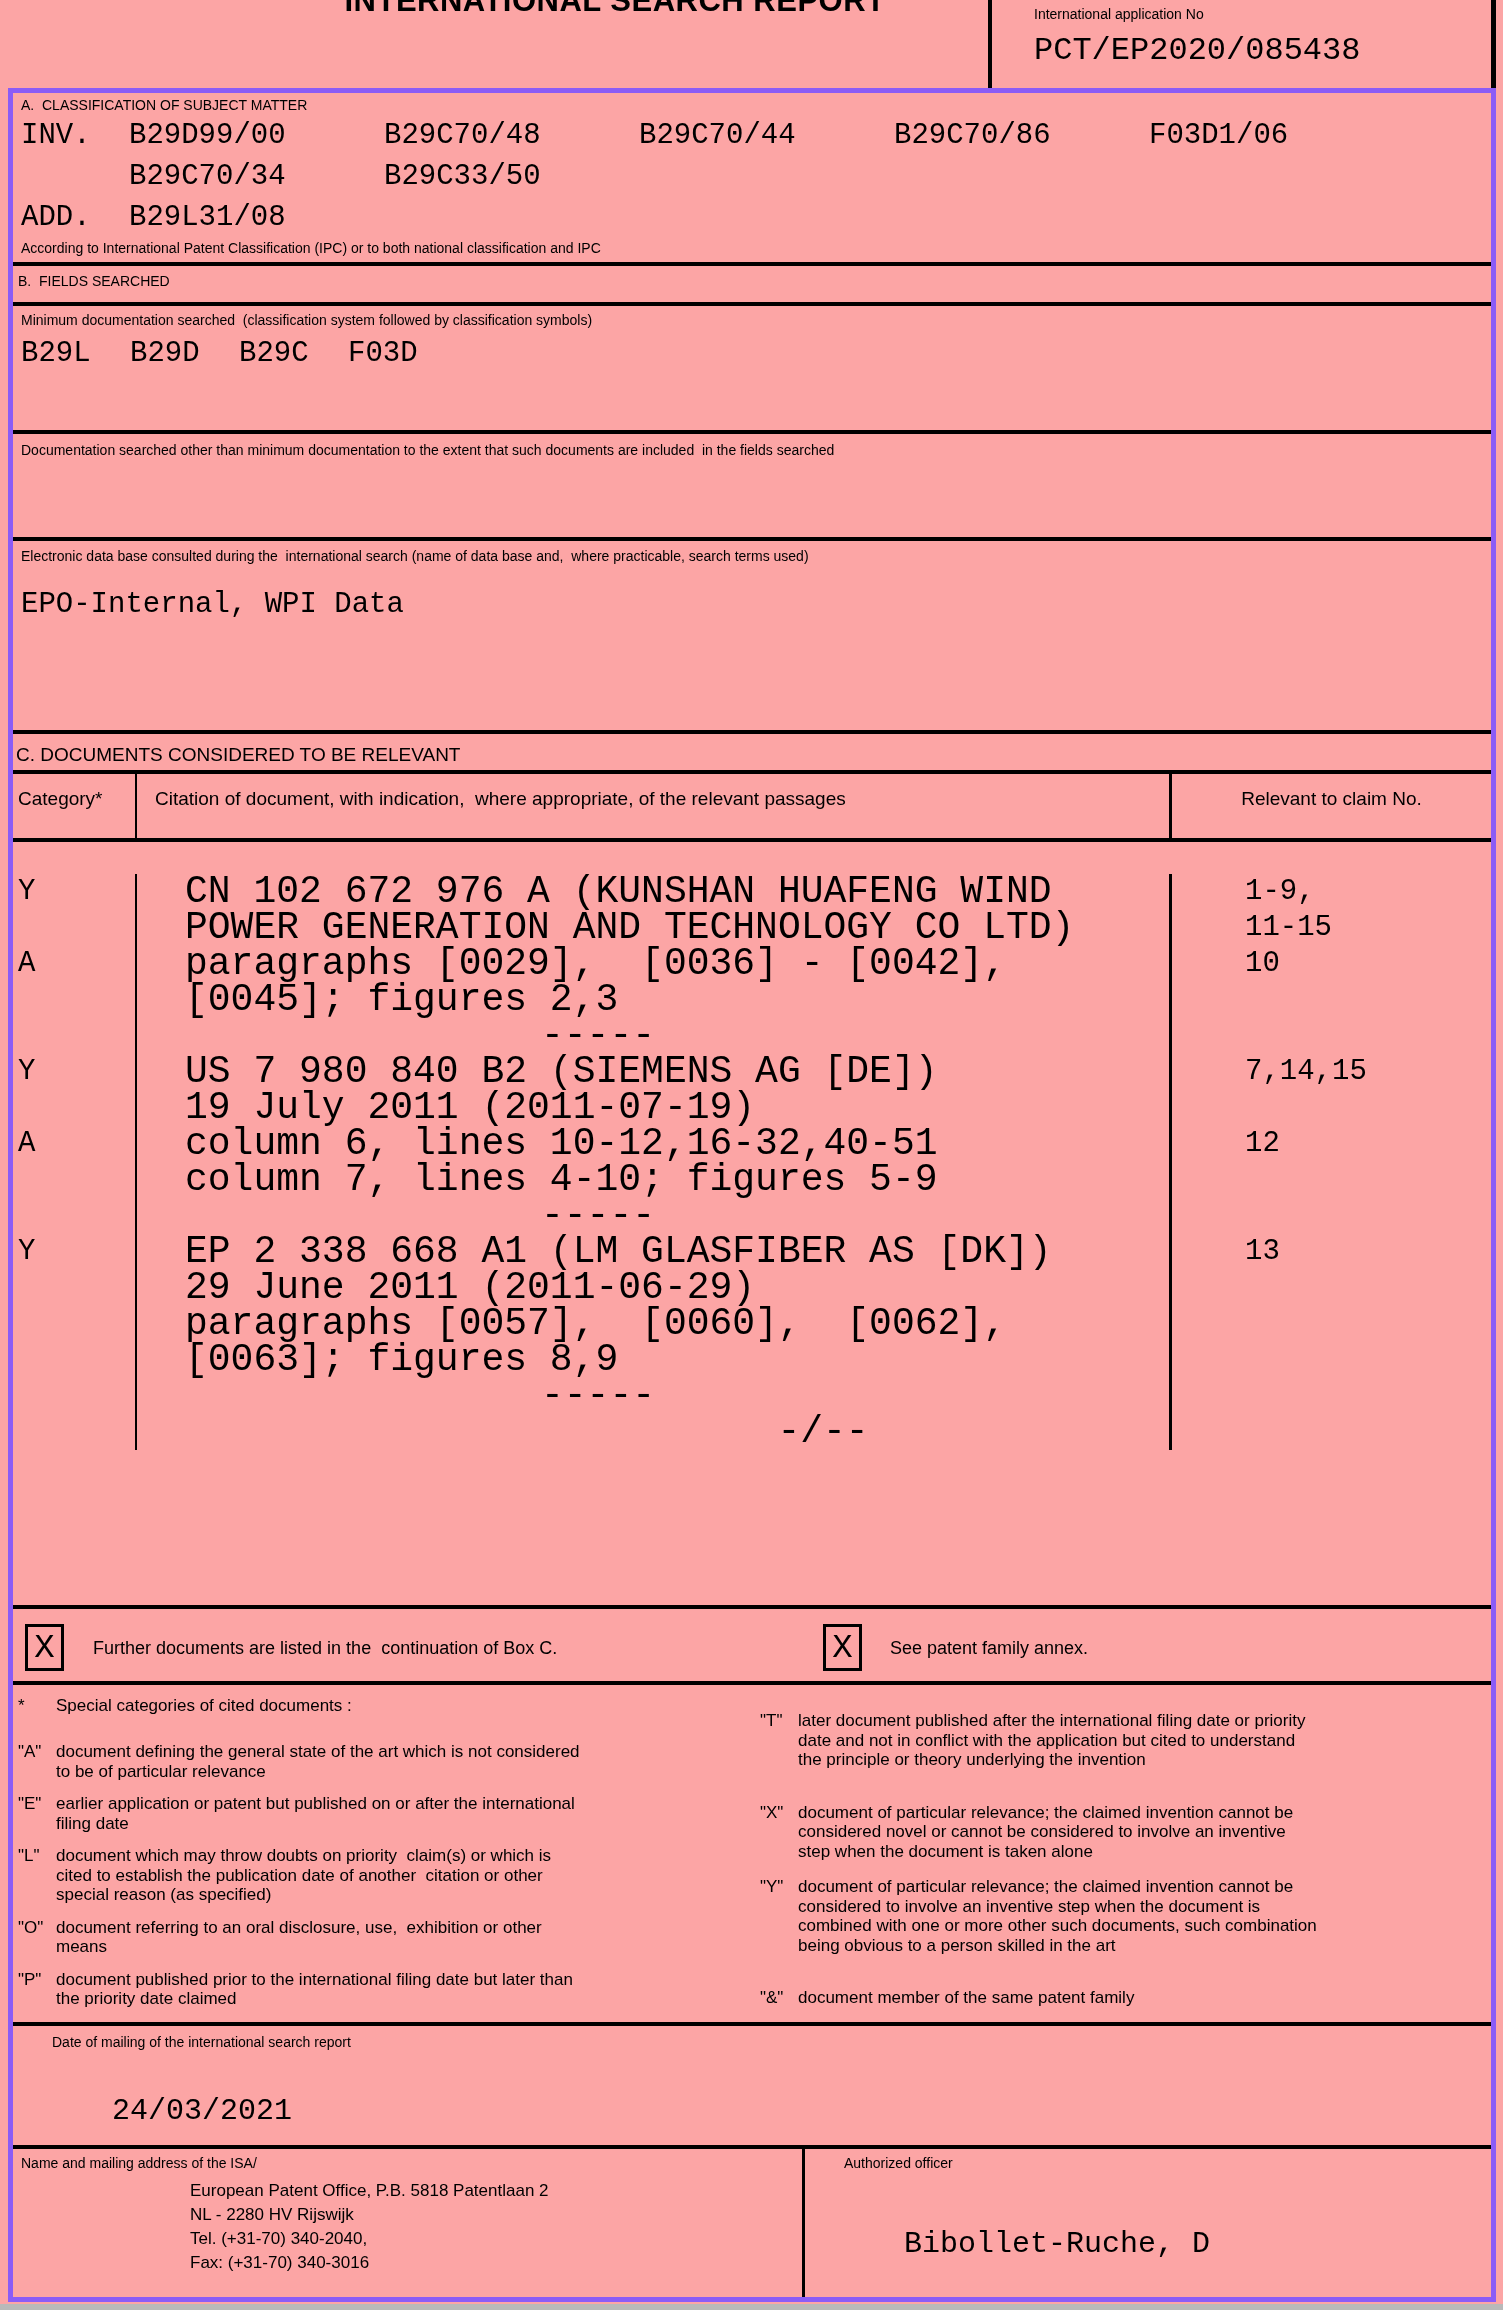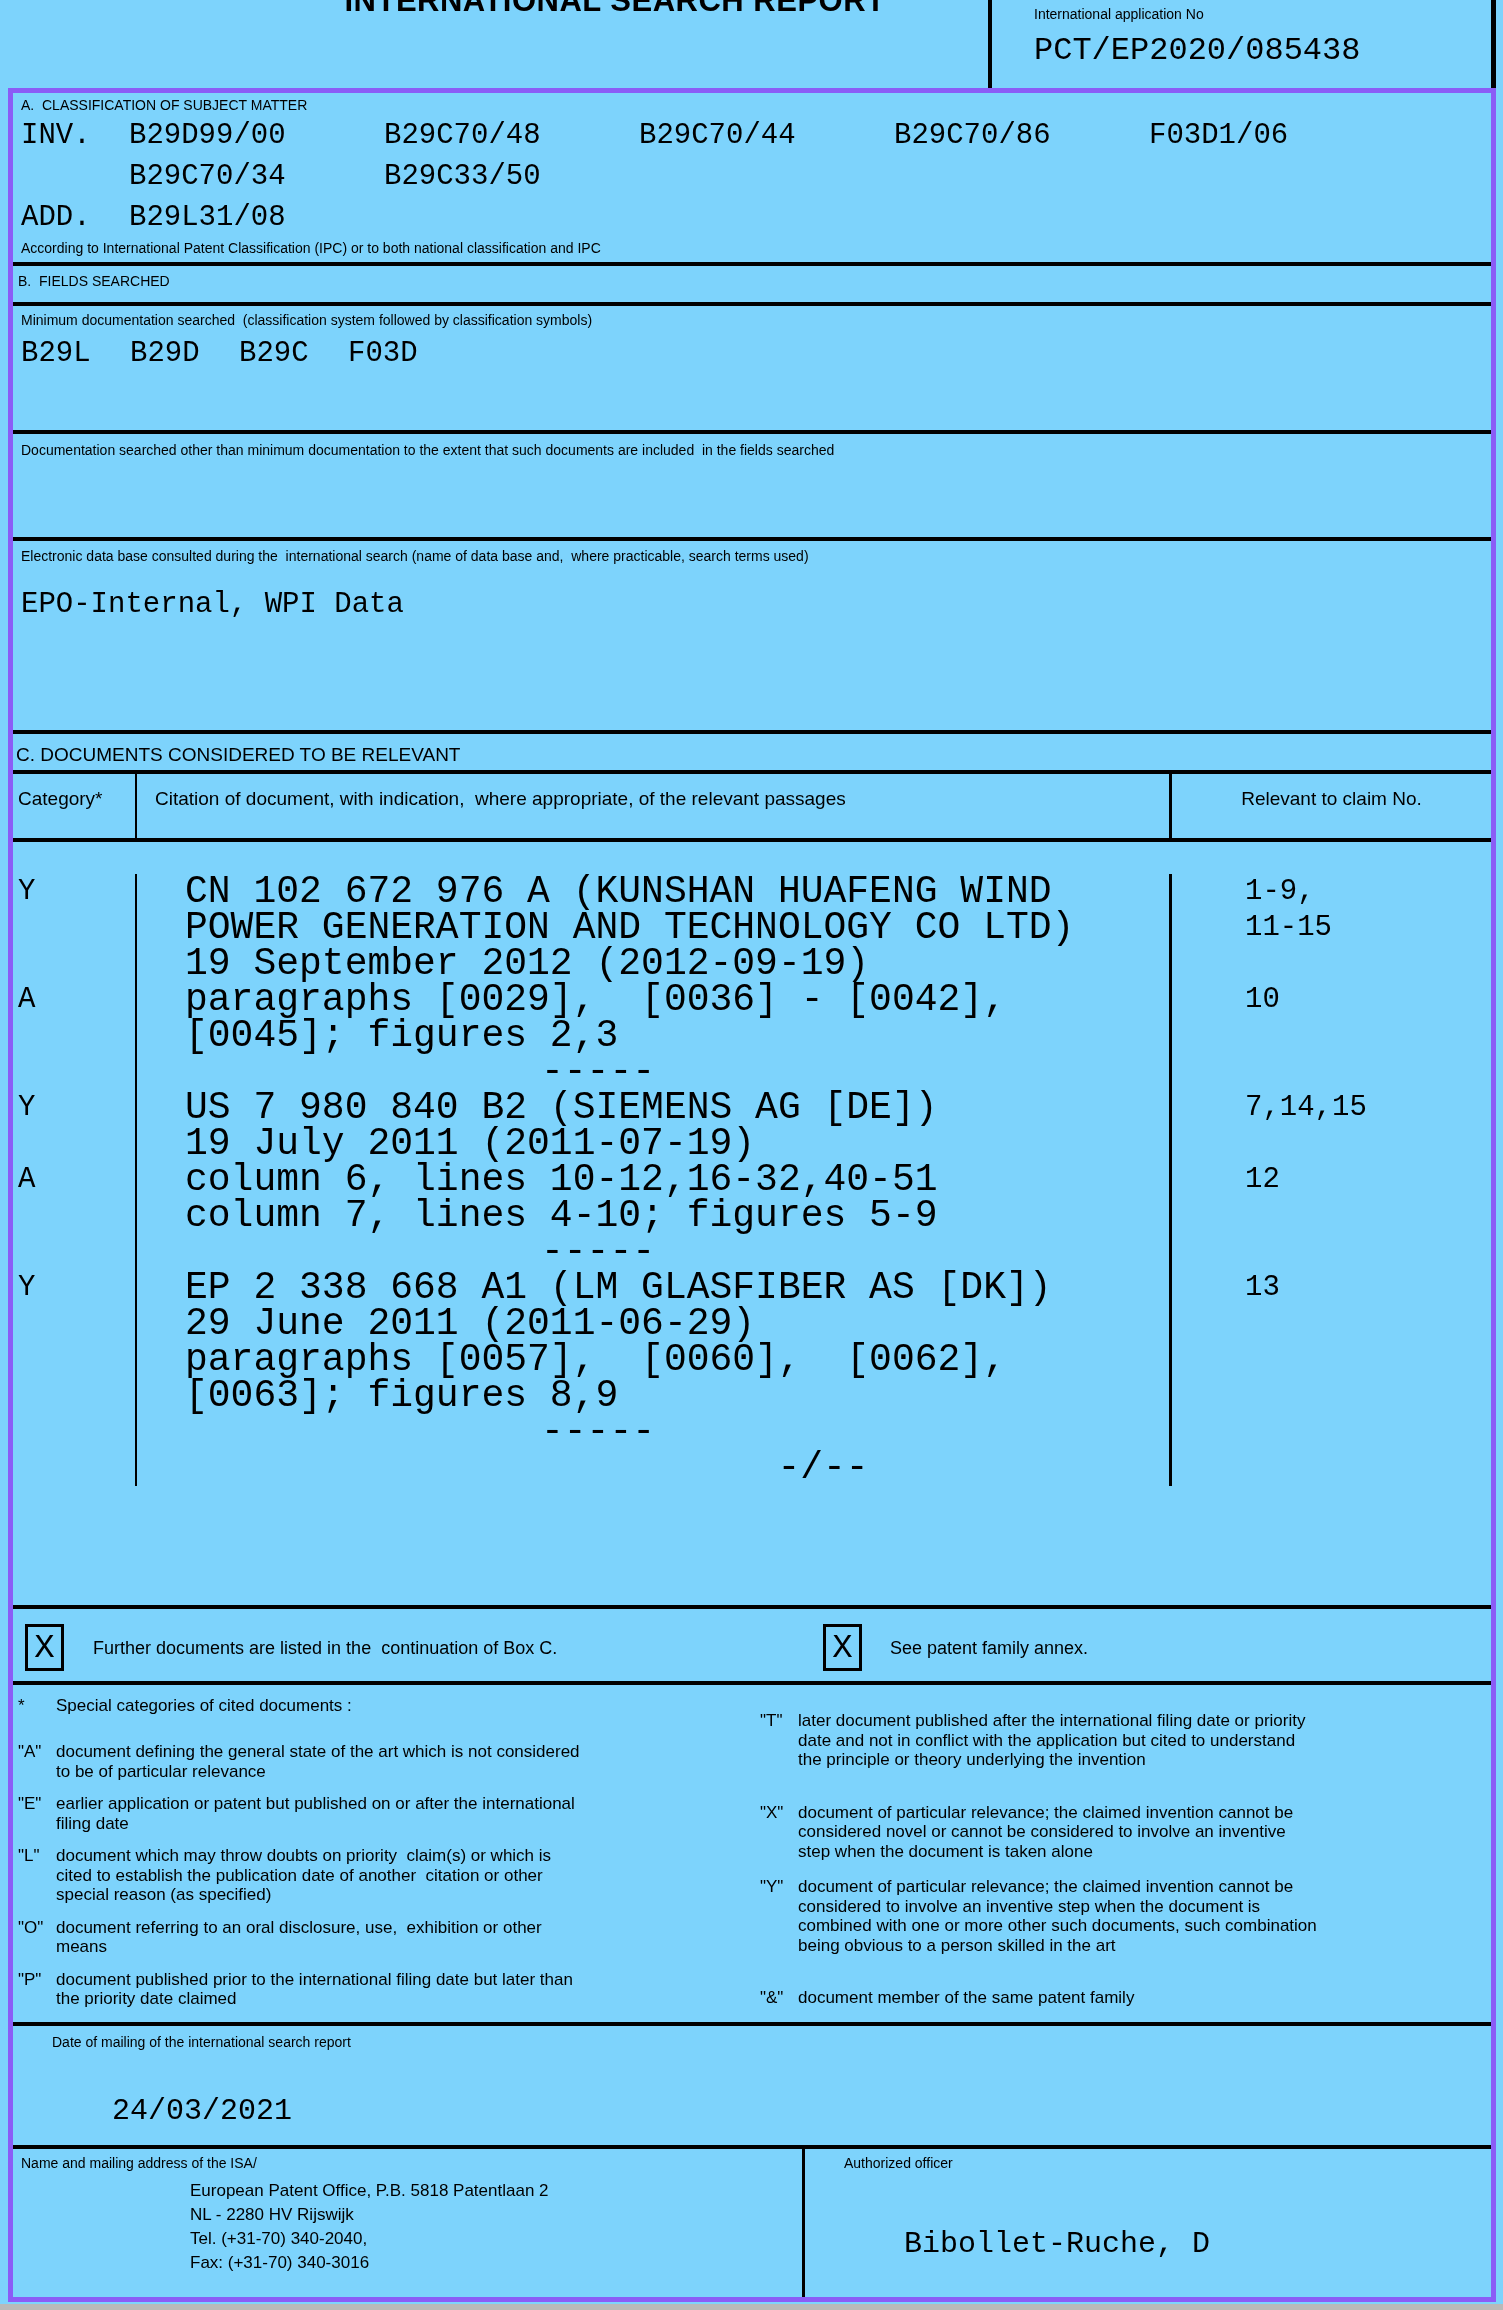--- a/index.html
+++ b/index.html
@@ -1,18 +1,18 @@
 <!DOCTYPE html>
 <html><head>
 <meta charset="utf-8">
 <style>
   * { margin:0; padding:0; box-sizing:border-box; }
   html,body { background:#ffffff; }
   .page {
-    position:relative; width:1503px; height:2310px; background:#7dd3fc;
+    position:relative; width:1503px; height:2310px; background:#fca5a5;
     font-family:"Liberation Sans", sans-serif; color:#000; overflow:hidden;
   }
   .mono { font-family:"Liberation Mono","DejaVu Sans Mono",monospace; white-space:pre; }
   .lbl  { font-size:14px; white-space:pre-wrap; }
 
   
   .title-clip { position:absolute; left:335px; top:0; width:560px; height:13px; overflow:hidden; }
   .title-clip span { display:block; margin-top:-17px; font-size:31px; font-weight:bold;
                      text-align:center; letter-spacing:.5px; white-space:nowrap; }
   .appno-box { position:absolute; left:988px; top:0; width:508px; height:93px;
@@ -156,25 +156,20 @@
           <div class="cell-cat mono">Y</div>
           <div class="cell-cit mono">CN 102 672 976 A (KUNSHAN HUAFENG WIND</div>
           <div class="cell-clm mono">1-9,</div>
         </div>
         <div class="trow">
           <div class="cell-cat mono"></div>
           <div class="cell-cit mono">POWER GENERATION AND TECHNOLOGY CO LTD)</div>
           <div class="cell-clm mono">11-15</div>
         </div>
         <div class="trow">
-          <div class="cell-cat mono"></div>
-          <div class="cell-cit mono">19 September 2012 (2012-09-19)</div>
-          <div class="cell-clm mono"></div>
-        </div>
-        <div class="trow">
           <div class="cell-cat mono">A</div>
           <div class="cell-cit mono">paragraphs [0029],  [0036] - [0042],</div>
           <div class="cell-clm mono">10</div>
         </div>
         <div class="trow">
           <div class="cell-cat mono"></div>
           <div class="cell-cit mono">[0045]; figures 2,3</div>
           <div class="cell-clm mono"></div>
         </div>
         <div class="trow">

